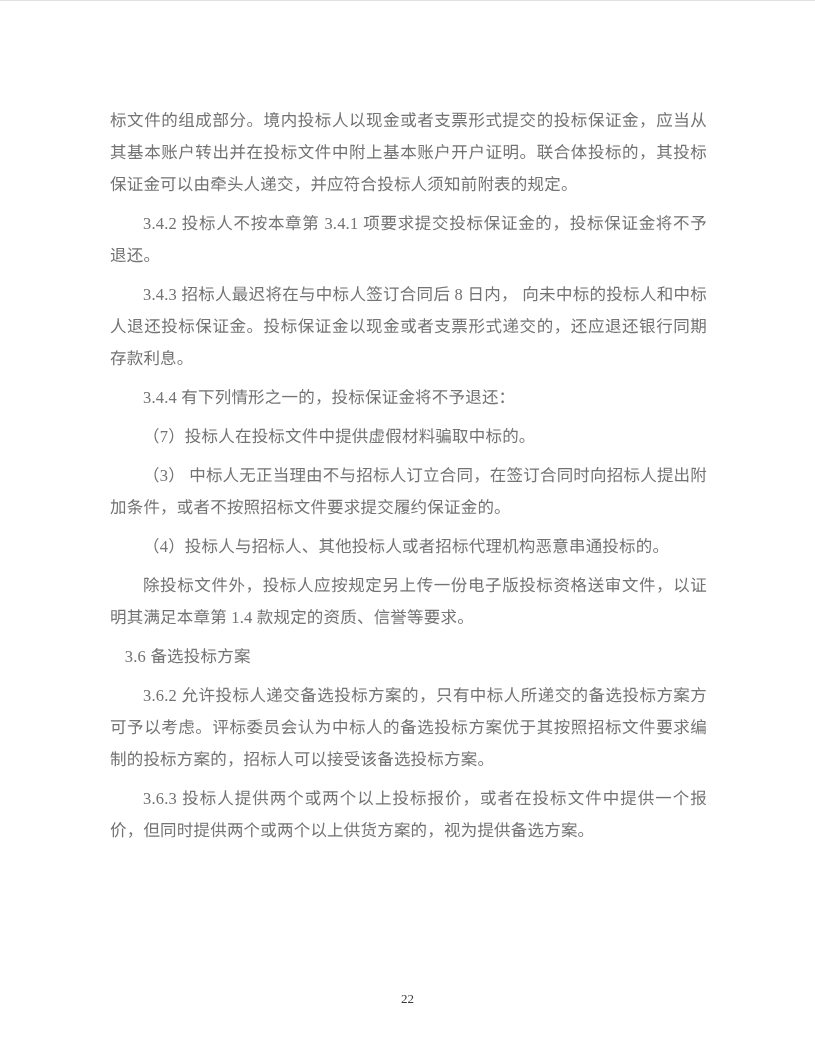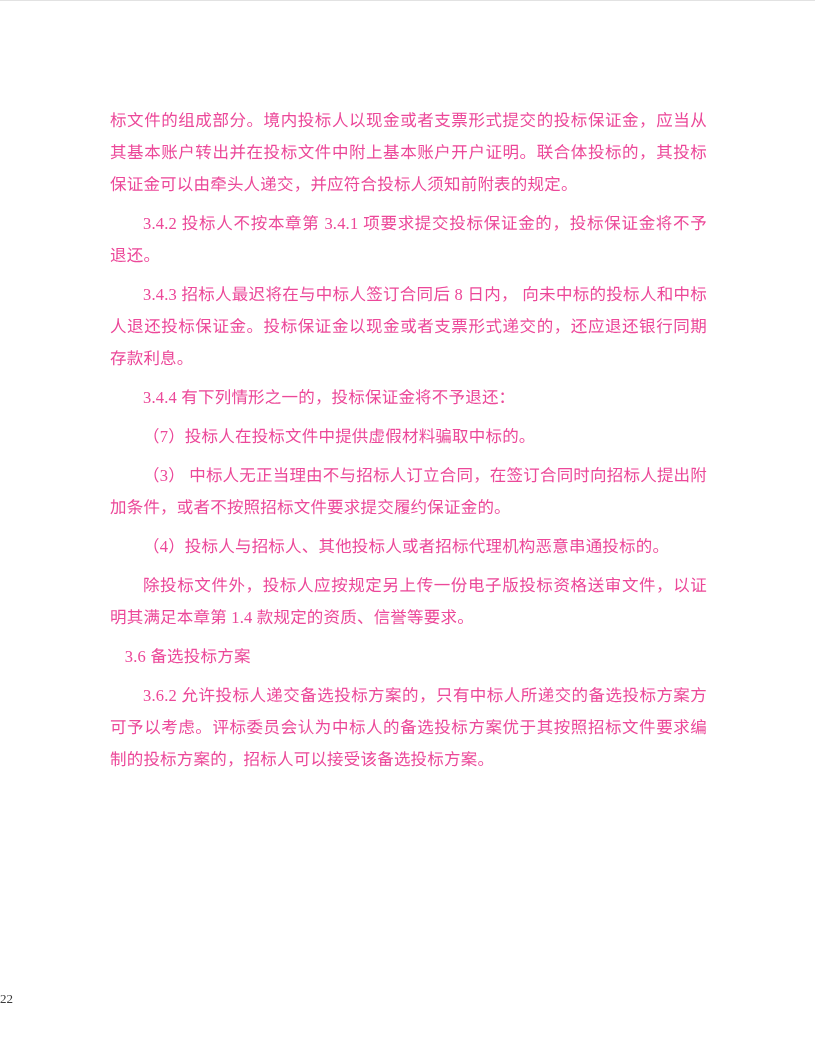--- a/index.html
+++ b/index.html
@@ -21,21 +21,21 @@
     inset: 0;
     background: #ffffff;
     border-top: 1px solid #e2e2e2; 
   }
 
   .doc-content {
     position: absolute;
     top: 104px;
     left: 110px;
     width: 597px;
-    color: #ec4899;
+    color: #737373;
     font-size: 16.5px;
     line-height: 32px;
     text-align: justify;
     letter-spacing: 0.2px;
   }
 
   .para {
     margin: 0 0 7px 0;
   }
 
@@ -46,21 +46,21 @@
   .para.indent { text-indent: 2em; }
 
   
   .para.heading-indent { text-indent: 0.9em; }
 
   .page-footer {
     position: absolute;
     left: 0;
     right: 0;
     top: 988px;
-    text-align: left;
+    text-align: center;
   }
 
   .page-number {
     font-size: 13px;
     color: #3a3a3a;
     font-family: "Liberation Serif", "DejaVu Serif", serif;
   }
 </style>
 </head>
 <body>
@@ -71,19 +71,20 @@
     <p class="para no-indent">标文件的组成部分。境内投标人以现金或者支票形式提交的投标保证金，应当从其基本账户转出并在投标文件中附上基本账户开户证明。联合体投标的，其投标保证金可以由牵头人递交，并应符合投标人须知前附表的规定。</p>
     <p class="para indent">3.4.2 投标人不按本章第 3.4.1 项要求提交投标保证金的，投标保证金将不予退还。</p>
     <p class="para indent">3.4.3 招标人最迟将在与中标人签订合同后 8 日内， 向未中标的投标人和中标人退还投标保证金。投标保证金以现金或者支票形式递交的，还应退还银行同期存款利息。</p>
     <p class="para indent">3.4.4 有下列情形之一的，投标保证金将不予退还：</p>
     <p class="para indent">（7）投标人在投标文件中提供虚假材料骗取中标的。</p>
     <p class="para indent">（3） 中标人无正当理由不与招标人订立合同，在签订合同时向招标人提出附加条件，或者不按照招标文件要求提交履约保证金的。</p>
     <p class="para indent">（4）投标人与招标人、其他投标人或者招标代理机构恶意串通投标的。</p>
     <p class="para indent">除投标文件外，投标人应按规定另上传一份电子版投标资格送审文件，以证明其满足本章第 1.4 款规定的资质、信誉等要求。</p>
     <p class="para heading-indent">3.6  备选投标方案</p>
     <p class="para indent">3.6.2 允许投标人递交备选投标方案的，只有中标人所递交的备选投标方案方可予以考虑。评标委员会认为中标人的备选投标方案优于其按照招标文件要求编制的投标方案的，招标人可以接受该备选投标方案。</p>
+    <p class="para indent">3.6.3 投标人提供两个或两个以上投标报价，或者在投标文件中提供一个报价，但同时提供两个或两个以上供货方案的，视为提供备选方案。</p>
   </div>
 
   <div class="page-footer">
     <span class="page-number">22</span>
   </div>
 
 </div>
 
 </body></html>

